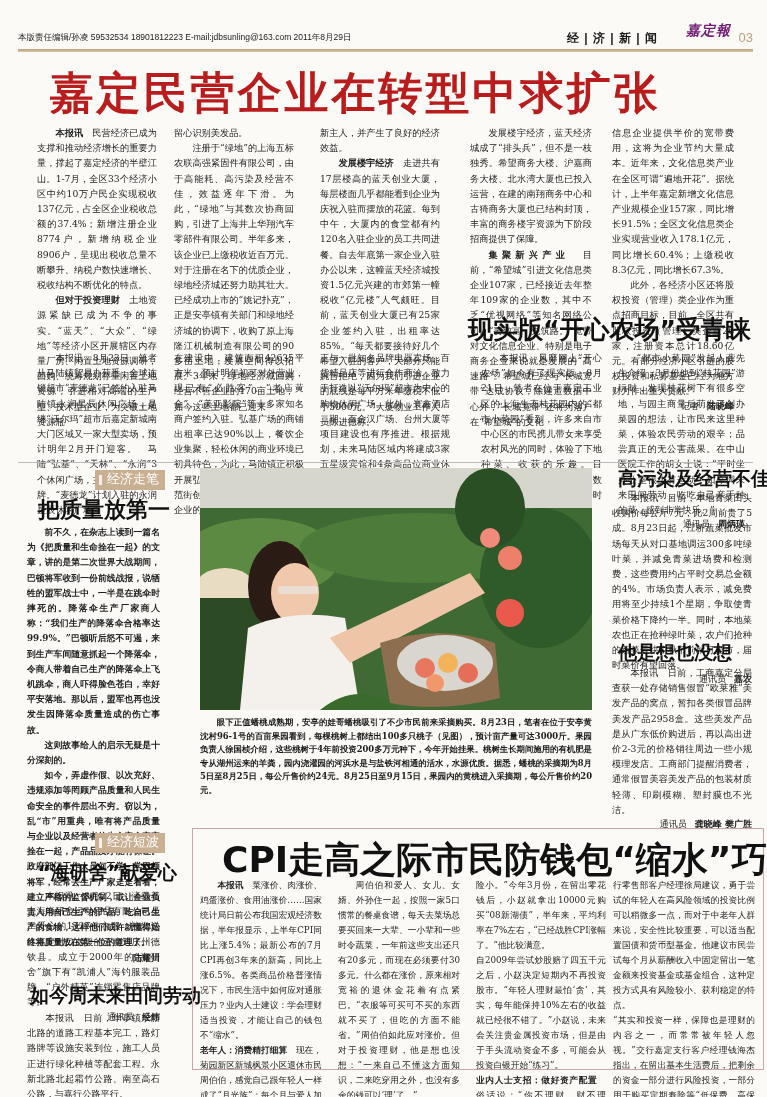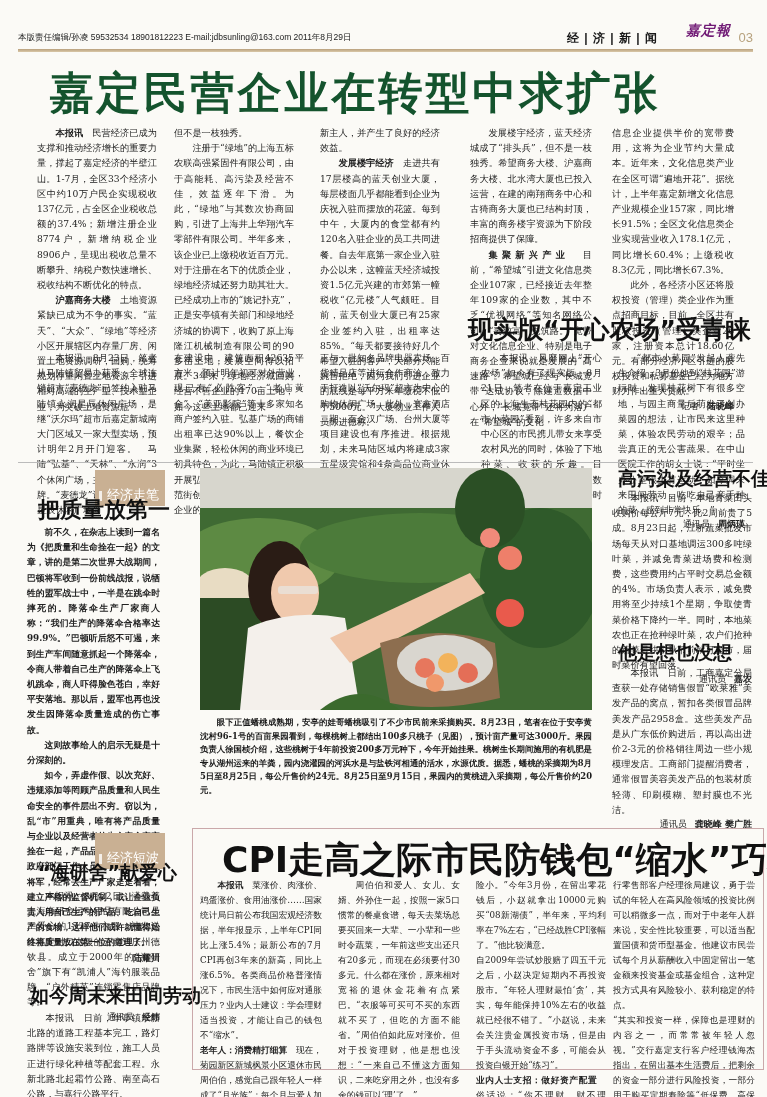--- a/index.html
+++ b/index.html
@@ -8,30 +8,30 @@
   .page { position: absolute; left: 0; top: 0; width: 767px; height: 1097px; }
 
   
   .masthead { position: absolute; left: 18px; top: 28px; width: 735px; height: 20px; }
   .mast-info { position: absolute; left: 0; top: 4px; font-size: 8.5px; font-family: "Liberation Sans", sans-serif; white-space: nowrap; color: #222; }
   .mast-section { position: absolute; right: 95px; top: 2px; font-size: 12px; font-weight: bold; font-family: "Liberation Sans", sans-serif; letter-spacing: 1px; }
   .mast-logo { position: absolute; right: 22px; top: -6px; font-size: 14px; font-weight: bold; color: #701a75; font-style: italic; letter-spacing: 1px; }
   .mast-page { position: absolute; right: 0; top: 2px; font-size: 13px; color: #b7a27e; font-family: "Liberation Sans", sans-serif; }
   .mast-rule { position: absolute; left: 18px; top: 49px; width: 735px; height: 3px; background: linear-gradient(#b9a07d, #d9c8a8); }
 
-  .headline-main { position: absolute; left: 0; top: 64px; width: 710px; text-align: center; font-size: 44px; font-weight: bold; letter-spacing: 3px; font-family: "DejaVu Sans", sans-serif; color: #14532d; }
+  .headline-main { position: absolute; left: 0; top: 64px; width: 710px; text-align: center; font-size: 44px; font-weight: bold; letter-spacing: 3px; font-family: "DejaVu Sans", sans-serif; color: #b91c1c; }
 
   .col { position: absolute; font-size: 9.2px; line-height: 15.2px; text-align: justify; color: #222; }
   .col p { text-indent: 2em; }
   .byline { text-align: right; font-weight: bold; font-size: 9px; }
   .byline .role { font-weight: normal; margin-right: 8px; }
 
   .sub-head { position: absolute; font-weight: bold; font-family: "DejaVu Sans", sans-serif; color: #111; white-space: nowrap; }
 
-  .tag { position: absolute; background: #c9b093; color: #fff; font-size: 13px; padding: 16px 6px 2px 4px; font-family: "DejaVu Sans", sans-serif; }
+  .tag { position: absolute; background: #c9b093; color: #fff; font-size: 13px; padding: 0 6px 2px 4px; font-family: "DejaVu Sans", sans-serif; }
   .tag .bar { display: inline-block; width: 3px; height: 10px; background: #fff; margin-right: 5px; vertical-align: middle; opacity: 0.8; }
 
   .photo { position: absolute; left: 200px; top: 468px; width: 392px; height: 242px; overflow: hidden; background: #4a6b38; }
   .photo svg { width: 100%; height: 100%; display: block; }
   .caption { position: absolute; left: 200px; top: 716px; width: 392px; font-size: 8.4px; line-height: 13.5px; font-weight: bold; text-align: justify; }
   .caption p { text-indent: 2em; }
 
   .cpi-box { position: absolute; left: 192px; top: 828px; width: 572px; height: 242px; border: 1.5px solid #caa8aa; }
   .hr { position: absolute; height: 1px; background: #bbb; }
 </style>
@@ -45,24 +45,24 @@
     <span class="mast-section">经 | 济 | 新 | 闻</span>
     <span class="mast-logo">嘉定報</span>
     <span class="mast-page">03</span>
   </div>
   <div class="mast-rule"></div>
 
   <div class="headline-main">嘉定民营企业在转型中求扩张</div>
 
   <div class="col" style="left:37px; top:125px; width:120px;">
     <p><b>本报讯</b>　民营经济已成为支撑和推动经济增长的重要力量，撑起了嘉定经济的半壁江山。1-7月，全区33个经济小区中约10万户民企实现税收137亿元，占全区企业税收总额的37.4%；新增注册企业8774户，新增纳税企业8906户，呈现出税收总量不断攀升、纳税户数快速增长、税收结构不断优化的特点。</p>
-    <p><b>沪嘉商务大楼</b>　土地资源紧缺已成为不争的事实。“蓝天”、“大众”、“绿地”等经济小区开展辖区内存量厂房、闲置土地资源调研，回购、统筹规划存量闲置土地资源，引进相对高端的生产型、技术型企业，为突破土地资源瓶</p>
+    <p><b>但对于投资理财</b>　土地资源紧缺已成为不争的事实。“蓝天”、“大众”、“绿地”等经济小区开展辖区内存量厂房、闲置土地资源调研，回购、统筹规划存量闲置土地资源，引进相对高端的生产型、技术型企业，为突破土地资源瓶</p>
   </div>
   <div class="col" style="left:174px; top:125px; width:120px;">
-    <p style="text-indent:0">但不是一枝独秀。</p>
+    <p style="text-indent:0">留心识别美发品。</p>
     <p>注册于“绿地”的上海五标农联高强紧固件有限公司，由于高能耗、高污染及经营不佳，效益逐年下滑。为此，“绿地”与其数次协商回购，引进了上海井上华翔汽车零部件有限公司。半年多来，该企业已上缴税收近百万元。对于注册在名下的优质企业，绿地经济城还努力助其壮大。已经成功上市的“姚记扑克”，正是安亭镇有关部门和绿地经济城的协调下，收购了原上海隆江机械制造有限公司的90多亩土地，发展空间得以拓展。3年来，绿地经济城回购经营不善企业的170亩土地，如今这些土地都已迎来</p>
   </div>
   <div class="col" style="left:320px; top:125px; width:120px;">
     <p style="text-indent:0">新主人，并产生了良好的经济效益。</p>
     <p><b>发展楼宇经济</b>　走进共有17层楼高的蓝天创业大厦，每层楼面几乎都能看到企业为庆祝入驻而摆放的花篮。每到中午，大厦内的食堂都有约120名入驻企业的员工共同进餐。自去年底第一家企业入驻办公以来，这幢蓝天经济城投资1.5亿元兴建的市郊第一幢税收“亿元楼”人气颇旺。目前，蓝天创业大厦已有25家企业签约入驻，出租率达85%。“每天都要接待好几个希望入驻的客户，大部分只能婉言拒绝，因为我们引进企业的底线是每平方米年缴税不低于5000元。”大厦物业工作人员陈进德称。</p>
   </div>
   <div class="col" style="left:470px; top:125px; width:122px;">
     <p>发展楼宇经济，蓝天经济城成了“排头兵”，但不是一枝独秀。希望商务大楼、沪嘉商务大楼、北水湾大厦也已投入运营，在建的南翔商务中心和古猗商务大厦也已结构封顶，丰富的商务楼宇资源为下阶段招商提供了保障。</p>
     <p><b>集聚新兴产业</b>　目前，“希望城”引进文化信息类企业107家，已经接近去年整年109家的企业数，其中不乏“优视网络”等知名网络公司。“要致富，先筑路。”宽带对文化信息企业、特别是电子商务企业来说就是发展的“高速路”。希望城已经与“长城宽带”达成协议，除建造数据中心外，“长城宽带”还将为落户在“希望城”的文化</p>
   </div>

